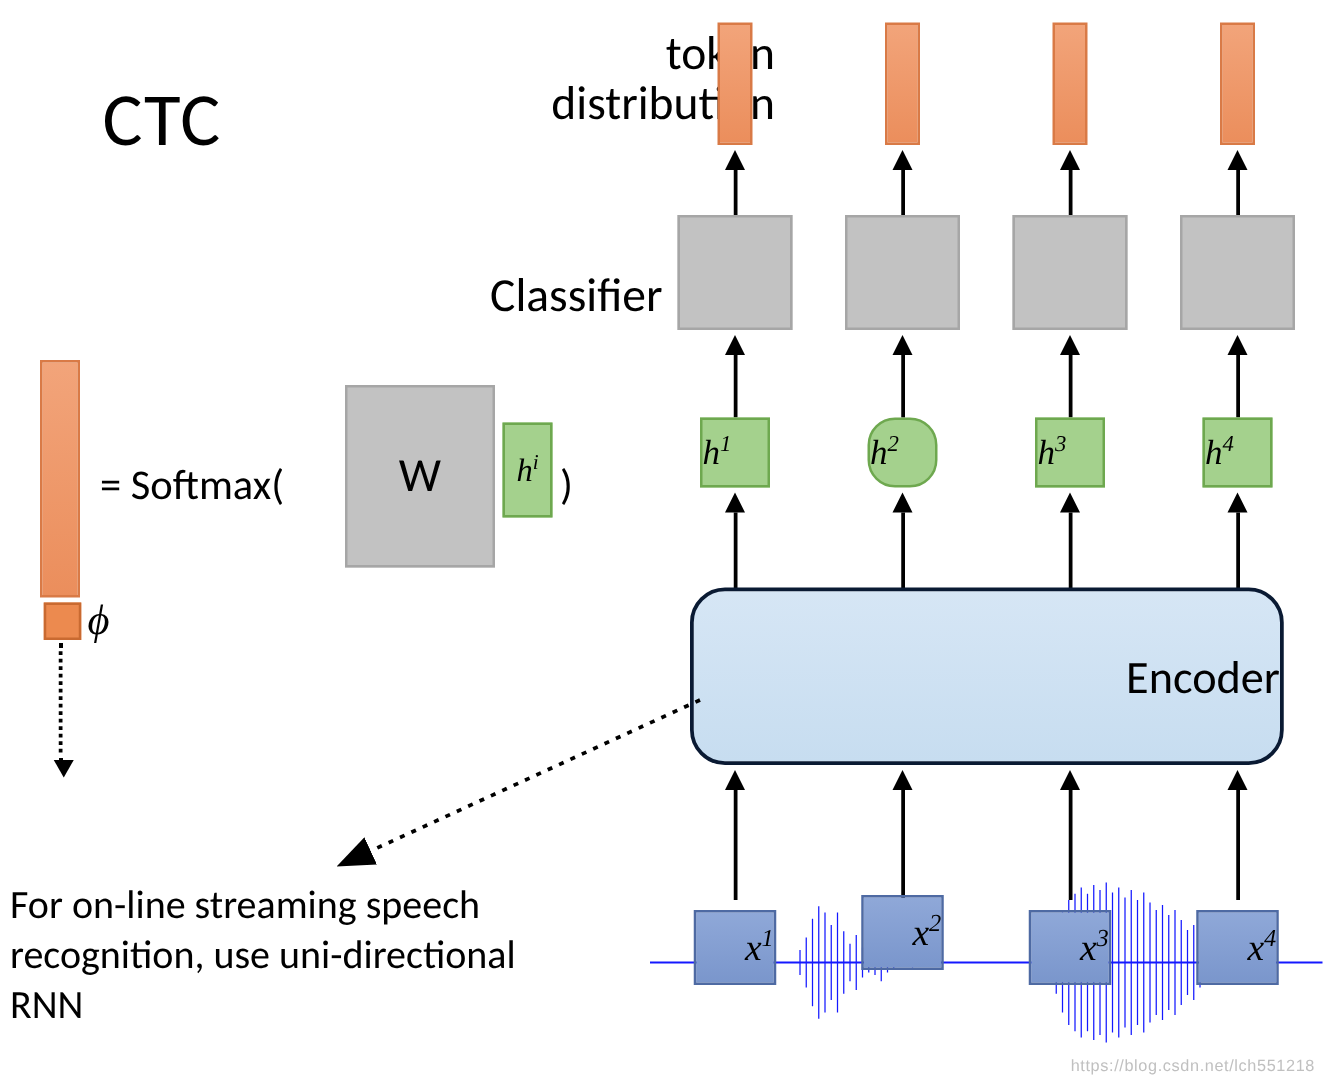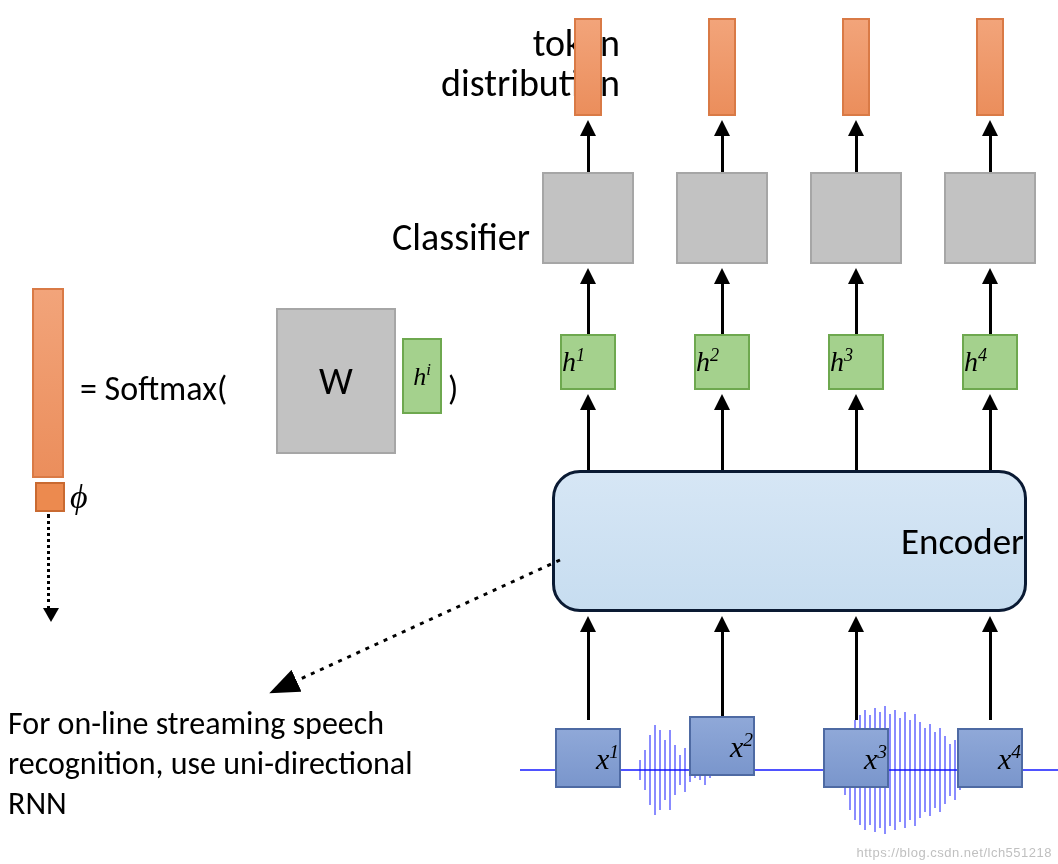--- a/index.html
+++ b/index.html
@@ -149,20 +149,21 @@
     color:#c0c0c0;
     letter-spacing:0.5px;
     font-family: Arial, sans-serif;
   }
 </style>
 </head>
 <body>
 
 <div class="stage">
 
+  <div class="abs title" style="left:82px; top:60px;">CTC</div>
 
   <div class="abs label-lg" style="left:360px; top:24px; width:260px; line-height:1.05;">
     <div>token</div>
     <div>distribution</div>
   </div>
 
   <div class="abs label-lg" style="left:370px; top:202px; width:160px;margin-top:12px;">Classifier</div>
 
   <div class="abs token-bar" style="left:574px; top:18px;"></div>
   <div class="abs token-bar" style="left:708px; top:18px;"></div>
@@ -204,21 +205,21 @@
       <div class="arrow-line" style="height:50px;"></div>
   </div>
   <div class="abs arrow-wrap" style="left:982px; top:268px;">
     <div class="arrow-up"></div>
       <div class="arrow-line" style="height:50px;"></div>
   </div>
 
   <div class="abs h-box" style="left:560px; top:334px;">
     <span class="ital"><span>h</span><span class="sup">1</span></span>
   </div>
-  <div class="abs h-box" style="left:694px; top:334px;">
+  <div class="abs h-box" style="left:694px; top:334px;border-radius:22px;">
     <span class="ital"><span>h</span><span class="sup">2</span></span>
   </div>
   <div class="abs h-box" style="left:828px; top:334px;">
     <span class="ital"><span>h</span><span class="sup">3</span></span>
   </div>
   <div class="abs h-box" style="left:962px; top:334px;">
     <span class="ital"><span>h</span><span class="sup">4</span></span>
   </div>
 
   <div class="abs arrow-wrap" style="left:580px; top:394px;">

